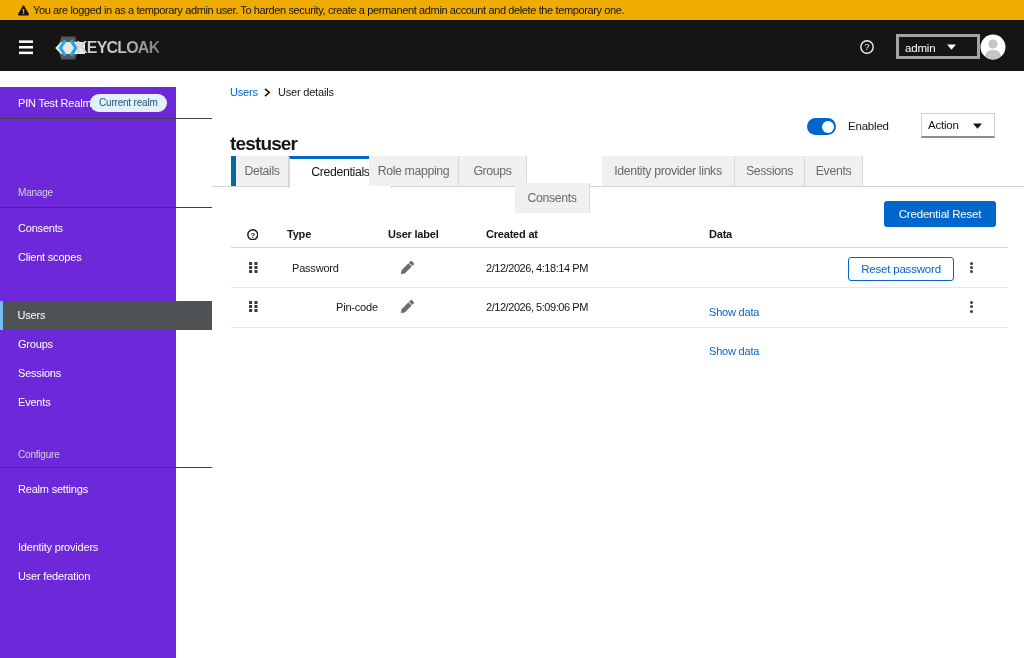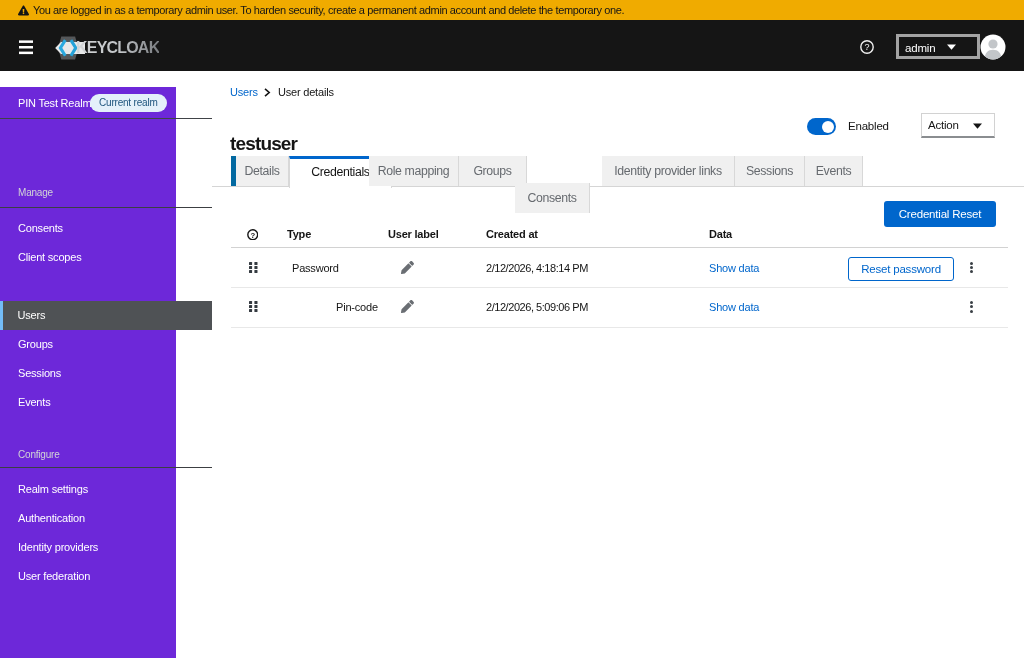--- a/index.html
+++ b/index.html
@@ -45,21 +45,21 @@
 
   
   .credreset { left:884px; top:201px; width:112px; height:26px; background:#0066cc; border-radius:3px; color:#fff; font-size:11.5px; text-align:center; line-height:26px; }
   .resetpw { left:848px; top:257px; width:106px; height:24px; background:#fff; border:1px solid #0066cc; border-radius:3px; color:#0066cc; font-size:11.5px; text-align:center; line-height:22px; }
 
   
   .th { top:228px; height:13px; line-height:13px; font-size:11px; font-weight:bold; color:#151515; }
   .td1 { top:262px; height:13px; line-height:13px; font-size:11px; color:#151515; }
   .td2 { top:301px; height:13px; line-height:13px; font-size:11px; color:#151515; }
   .hline { left:231px; width:777px; height:1px; }
-  .showdata { color:#0066cc !important; }
+  .showdata { color:#0066cc !important;margin-top:44px; }
   .kebab { width:3px; }
   .kebab i { display:block; width:3px; height:3px; border-radius:50%; background:#3a3f45; margin-bottom:1.4px; }
 </style>
 </head>
 <body>
 
   <div class="abs banner"></div>
   <svg class="abs" style="left:18px;top:4.5px;" width="11" height="11" viewBox="0 0 576 512">
     <path fill="#151515" d="M569.517 440.013C587.975 472.007 564.806 512 527.94 512H48.054c-36.937 0-59.999-40.055-41.577-71.987L246.423 23.985c18.467-32.009 64.72-31.951 83.154 0l239.94 416.028zM288 354c-25.405 0-46 20.595-46 46s20.595 46 46 46 46-20.595 46-46-20.595-46-46-46zm-43.673-165.346l7.418 136c.347 6.364 5.609 11.346 11.982 11.346h48.546c6.373 0 11.635-4.982 11.982-11.346l7.418-136c.375-6.874-5.098-12.654-11.982-12.654h-63.383c-6.884 0-12.356 5.78-11.981 12.654z"></path>
   </svg>
@@ -114,21 +114,20 @@
     <div class="abs navdiv" style="top:120px;"></div>
     <div class="abs navitem" style="top:127px;">Consents</div>
     <div class="abs navitem" style="top:156px;">Client scopes</div>
     <div class="abs navitem navcur" style="top:214px;">Users</div>
     <div class="abs navitem" style="top:243px;">Groups</div>
     <div class="abs navitem" style="top:272px;">Sessions</div>
     <div class="abs navitem" style="top:301px;">Events</div>
     <div class="abs navsec" style="top:362px;">Configure</div>
     <div class="abs navdiv" style="top:380px;"></div>
     <div class="abs navitem" style="top:388px;">Realm settings</div>
-    <div class="abs navitem" style="top:417px;">Authentication</div>
     <div class="abs navitem" style="top:446px;">Identity providers</div>
     <div class="abs navitem" style="top:475px;">User federation</div>
   </div>
 
   <div class="abs crumb-users">Users</div>
   <svg class="abs" style="left:263px;top:88px;" width="8" height="9" viewBox="0 0 8 9">
     <path d="M2 0.8 L6.2 4.5 L2 8.2" fill="none" stroke="#151515" stroke-width="1.6"></path>
   </svg>
   <div class="abs crumb-det">User details</div>
 

